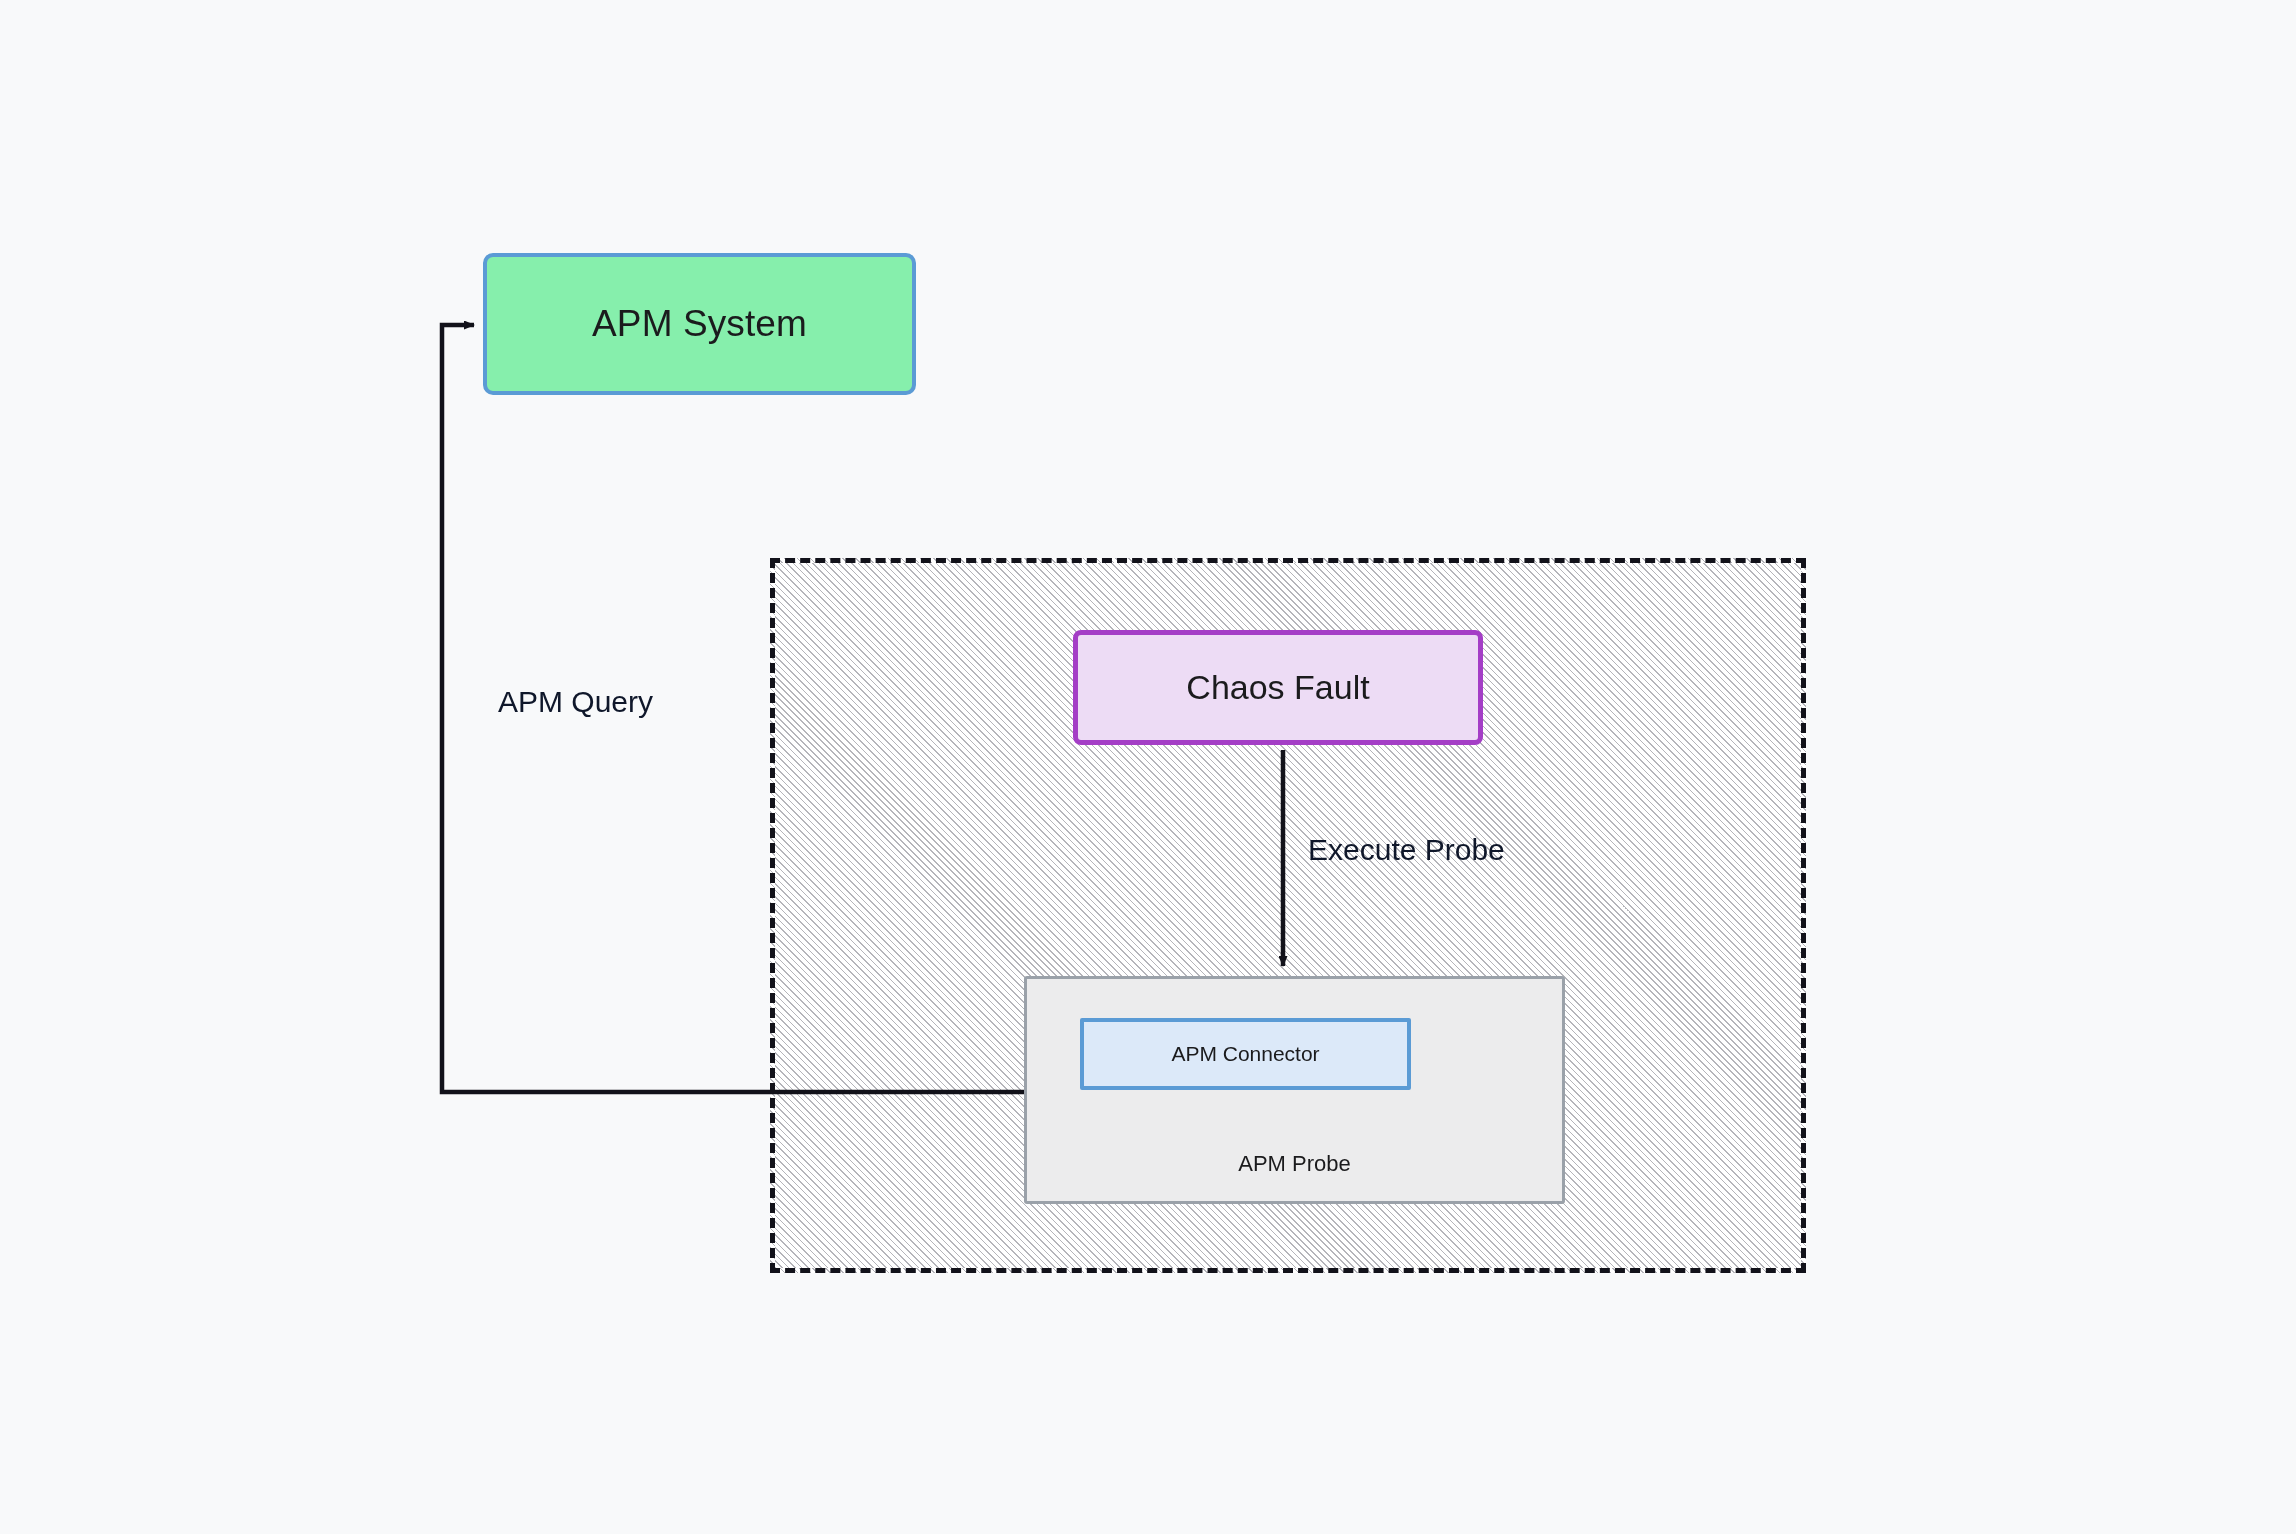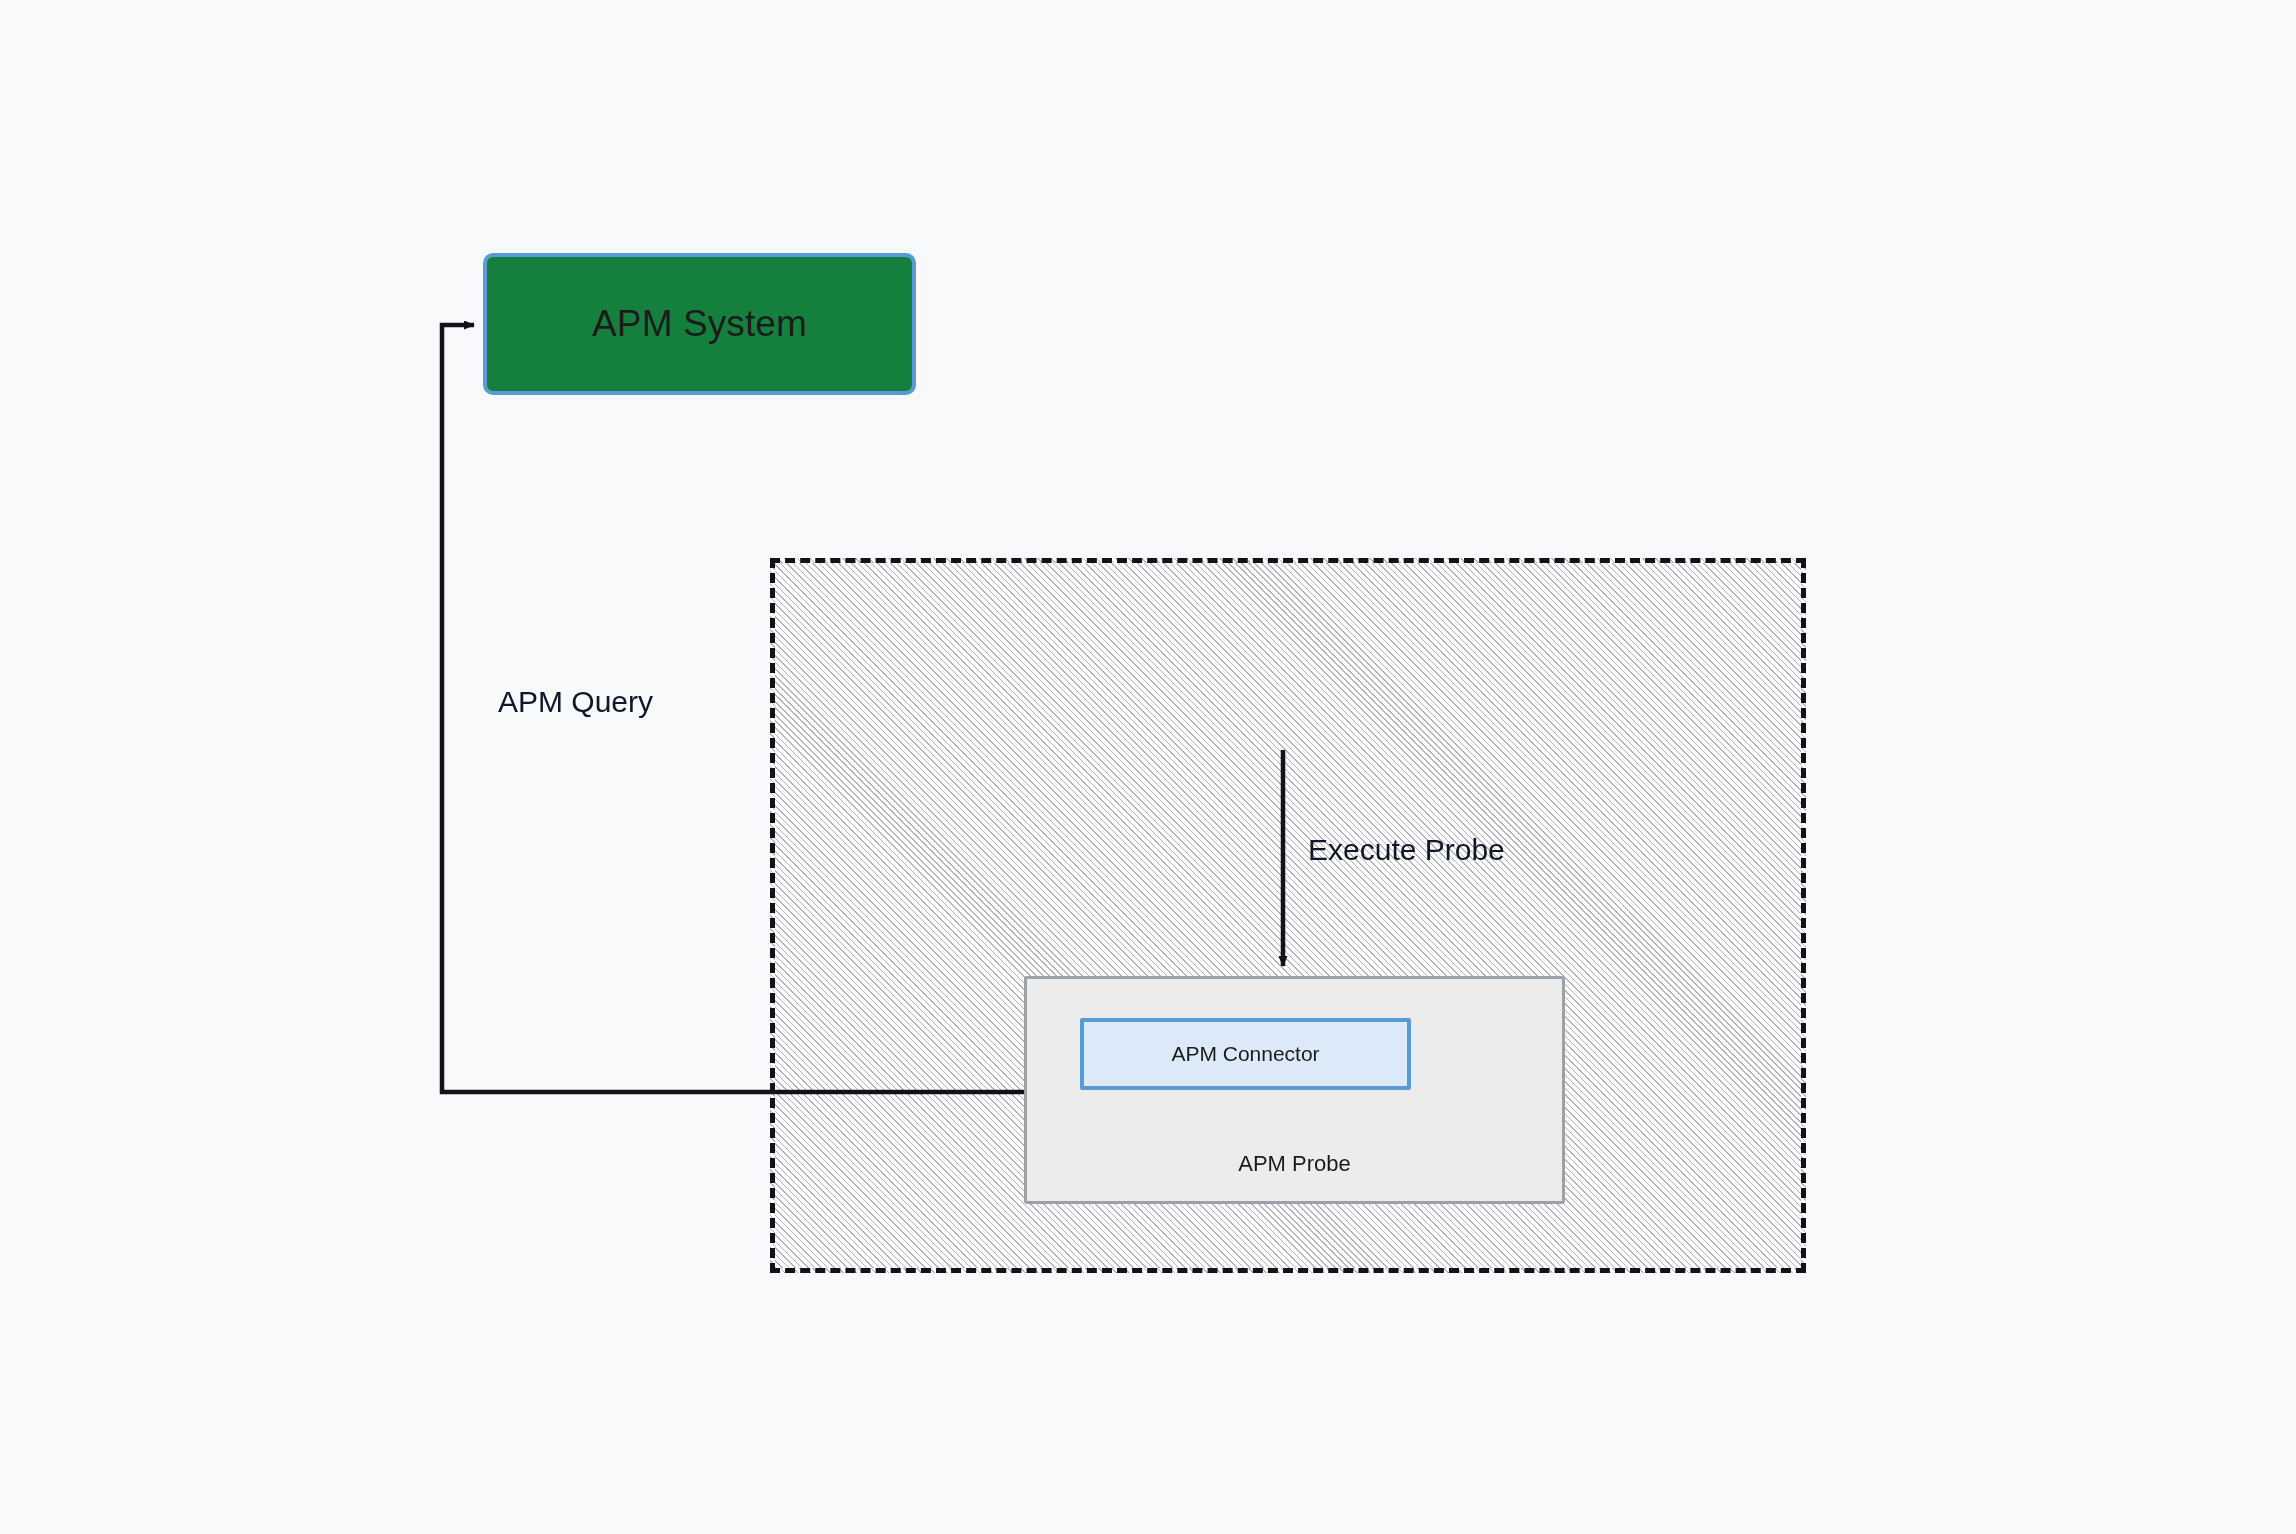--- a/index.html
+++ b/index.html
@@ -34,21 +34,21 @@
     justify-content: center;
     text-align: center;
   }
 
   
   #apm-system {
     left: 483px;
     top: 253px;
     width: 433px;
     height: 142px;
-    background: #15803d;
+    background: #86efac;
     border: 4px solid #5b9bd5;
     border-radius: 10px;
     font-size: 37px;
     font-weight: 400;
     letter-spacing: 0.1px;
     color: #1b1b1d;
   }
 
   
   #experiment-title {
@@ -183,20 +183,23 @@
   </svg>
 
   <div class="edge-label" id="label-apm-query">APM Query</div>
 
   <div class="edge-label" id="label-execute-probe">Execute Probe</div>
 
   <div class="node" id="apm-system">
     <span>APM System</span>
   </div>
 
+  <div class="node" id="chaos-fault">
+    <span>Chaos Fault</span>
+  </div>
 
   <div class="node" id="apm-probe">
 
     <div id="apm-connector">
       <span>APM Connector</span>
     </div>
 
     <div id="apm-probe-label">APM Probe</div>
   </div>
 

